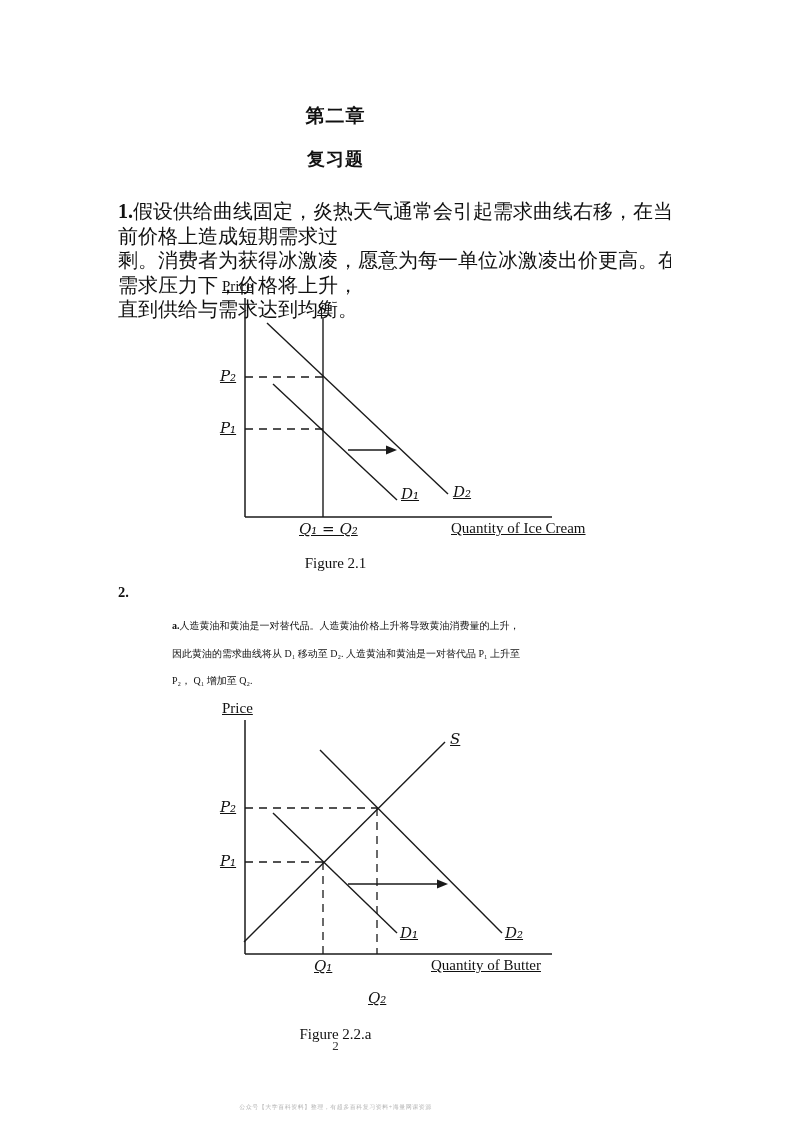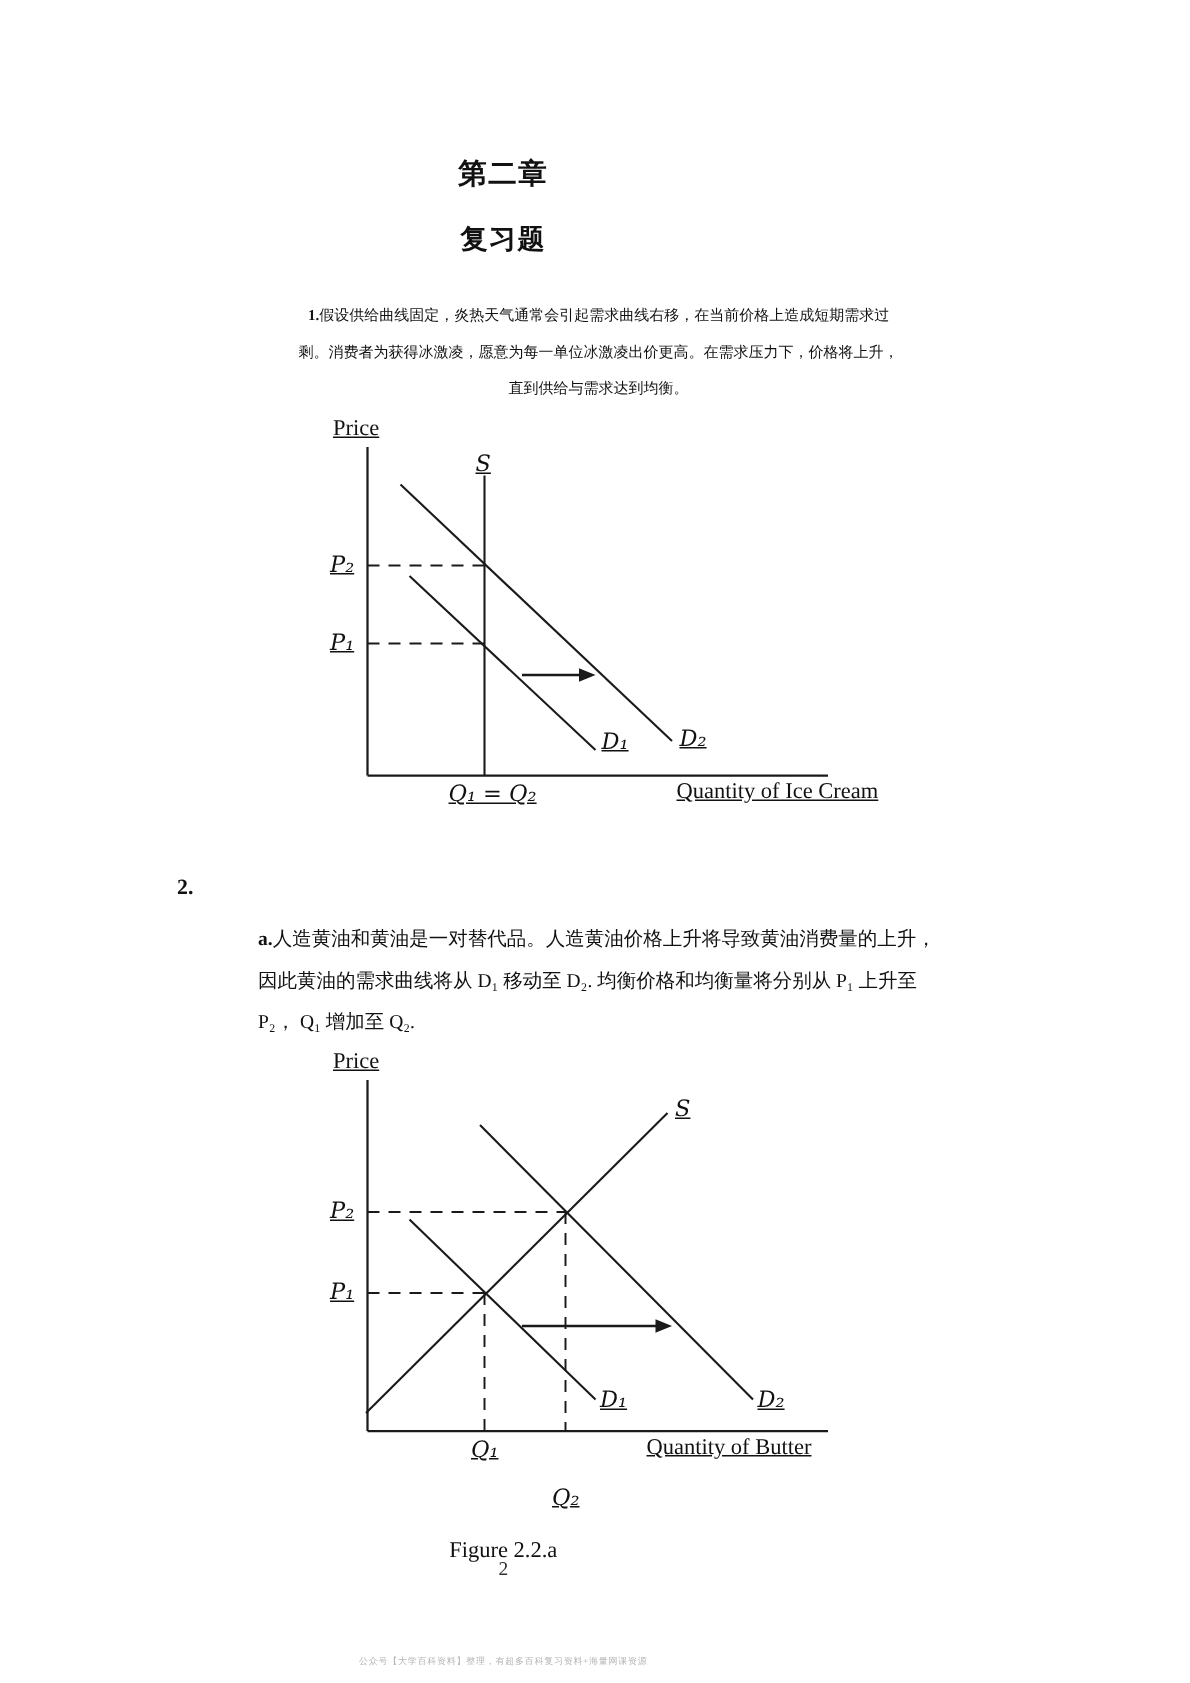--- a/index.html
+++ b/index.html
@@ -10,24 +10,24 @@
   }
   .chapter-title {
     position:absolute; top:103px; left:0; right:0; text-align:center;
     font-size:19px; font-weight:bold; letter-spacing:1px;
   }
   .section-title {
     position:absolute; top:147px; left:0; right:0; text-align:center;
     font-size:18px; font-weight:bold; letter-spacing:1px;
   }
   .q1-block { position:absolute; top:199px; left:118px; width:562px;
-    font-size:10px; line-height:24.5px;text-align:center; }
+    font-size:20px; line-height:24.5px; }
   .q2-num { position:absolute; top:584px; left:118px; font-size:14.5px; font-weight:bold; }
   .q2a-block { position:absolute; top:612px; left:172px; width:520px;
-    font-size:13px; line-height:27.5px; }
+    font-size:10px; line-height:27.5px; }
   .bold { font-weight:bold; }
   .fig { position:absolute; }
   .fig svg { position:absolute; left:0; top:0; }
   .figlabel { position:absolute; font-size:15px; white-space:nowrap;text-decoration:underline; }
   .mathlabel { font-style:italic; font-family:"DejaVu Serif","Liberation Serif",serif; }
   .caption { position:absolute; left:0; right:0; text-align:center; font-size:15px; }
   .page-number { position:absolute; top:1038px; left:0; right:0; text-align:center; font-size:13px; color:#333; }
   .watermark { position:absolute; top:1103px; left:0; right:0; text-align:center;
     font-size:6px; color:#b5b5b5; letter-spacing:0.5px; }
 </style>
@@ -64,25 +64,26 @@
     </svg>
     <span class="figlabel" style="left:22px; top:0px;">Price</span>
     <span class="figlabel mathlabel" style="left:117px; top:22px;">S</span>
     <span class="figlabel mathlabel" style="left:20px; top:89px;">P₂</span>
     <span class="figlabel mathlabel" style="left:20px; top:141px;">P₁</span>
     <span class="figlabel mathlabel" style="left:201px; top:207px;">D₁</span>
     <span class="figlabel mathlabel" style="left:253px; top:205px;">D₂</span>
     <span class="figlabel mathlabel" style="left:99px; top:242px;">Q₁ = Q₂</span>
     <span class="figlabel" style="left:211px; top:242px;margin-left:40px;">Quantity of Ice Cream</span>
   </div>
+  <div class="caption" style="top:555px;">Figure 2.1</div>
 
   <div class="q2-num">2.</div>
   <div class="q2a-block">
     <div><span class="bold">a.</span><span>人造黄油和黄油是一对替代品。人造黄油价格上升将导致黄油消费量的上升，</span></div>
-    <div>因此黄油的需求曲线将从 D₁ 移动至 D₂. 均衡价格和均衡量将分别从 P₁ 上升至</div>
+    <div>因此黄油的需求曲线将从 D₁ 移动至 D₂. 人造黄油和黄油是一对替代品 P₁ 上升至</div>
     <div>P₂， Q₁ 增加至 Q₂.</div>
   </div>
 
   <div class="fig" style="left:200px; top:700px; width:365px; height:285px;">
     <svg width="365" height="285" viewBox="0 0 365 285">
 
       <line x1="45" y1="20" x2="45" y2="254" stroke="#1a1a1a" stroke-width="1.5"></line>
       <line x1="45" y1="254" x2="352" y2="254" stroke="#1a1a1a" stroke-width="1.5"></line>
 
       <line x1="44" y1="242" x2="245" y2="42" stroke="#1a1a1a" stroke-width="1.4"></line>

